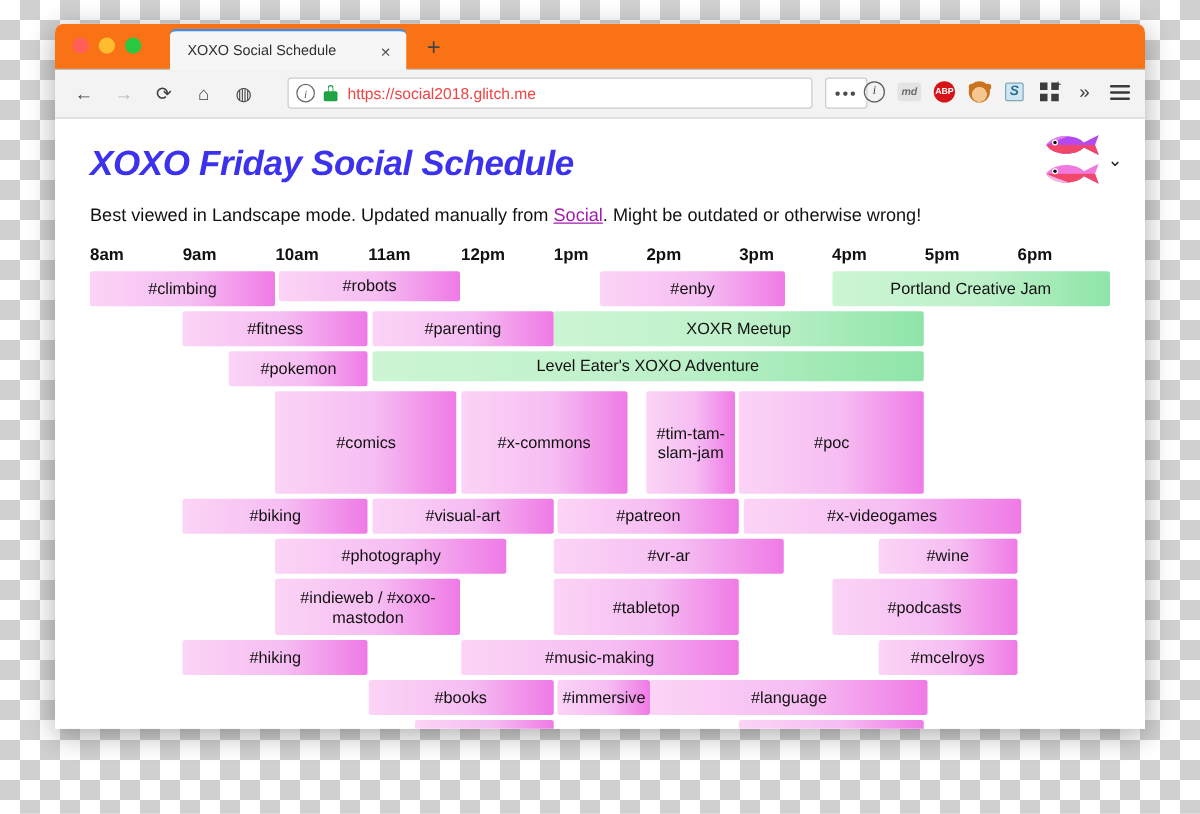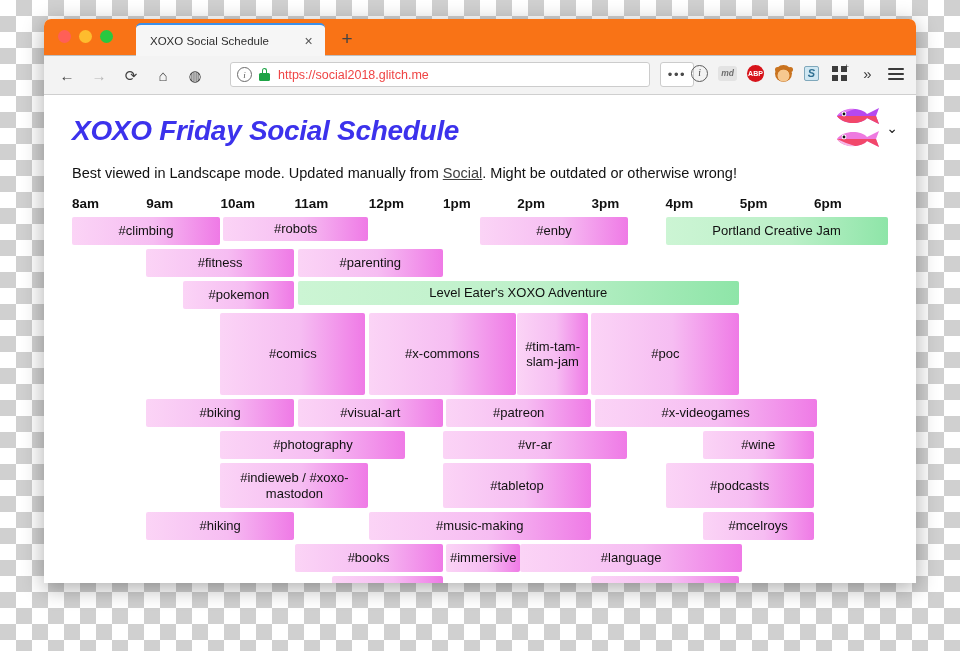--- a/index.html
+++ b/index.html
@@ -127,21 +127,21 @@
 
   h1.title{
     margin:0;position:absolute;left:28px;top:20px;
     font-size:28px;font-weight:bold;font-style:italic;
     color:#3c32ec;letter-spacing:-0.3px;
   }
   .subtitle{
     position:absolute;left:28px;top:70px;font-size:14.5px;color:#111;
     white-space:nowrap;
   }
-  .subtitle a{color:#404040;text-decoration:underline;text-align:center;}
+  .subtitle a{color:#a21caf;text-decoration:underline;text-align:center;}
 
   
   #sched{position:absolute;left:28px;top:101px;width:816px;}
   .hours{position:relative;height:21px;}
   .hour{
     position:absolute;top:0;font-size:13.5px;font-weight:bold;color:#111;
   }
   .rows{position:relative;}
   .srow{position:relative;margin-bottom:4px;}
   .blk{
@@ -271,28 +271,29 @@
       <div class="rows">
           <div class="srow" style="height: 28px;">
             <div class="blk pink" style="left: 0px; width: 148px; height: 28px;">#climbing</div>
             <div class="blk pink" style="left: 151.2px; width: 145px; height: 24px;">#robots</div>
             <div class="blk pink" style="left: 408px; width: 148px; height: 28px;">#enby</div>
             <div class="blk green" style="left: 593.6px; width: 222px; height: 28px;">Portland Creative Jam</div>
           </div>
           <div class="srow" style="height: 28px;">
             <div class="blk pink" style="left: 74.2px; width: 148px; height: 28px;">#fitness</div>
             <div class="blk pink" style="left: 225.8px; width: 145px; height: 28px;">#parenting</div>
+            <div class="blk green" style="left: 371px; width: 296px; height: 28px;">XOXR Meetup</div>
           </div>
           <div class="srow" style="height: 28px;">
             <div class="blk pink" style="left: 111.3px; width: 111px; height: 28px;">#pokemon</div>
             <div class="blk green" style="left: 225.8px; width: 441px; height: 24px;">Level Eater's XOXO Adventure</div>
           </div>
           <div class="srow" style="height: 82px;">
             <div class="blk pink" style="left: 148.4px; width: 145px; height: 82px;">#comics</div>
-            <div class="blk pink" style="left: 296.8px; width: 147px; height: 82px;">#x-commons</div>
+            <div class="blk pink" style="left: 296.8px; width: 133px; height: 82px;">#x-commons</div>
             <div class="blk pink wrap" style="left: 445.2px; width: 70.8px; height: 82px;">#tim-tam-slam-jam</div>
             <div class="blk pink" style="left: 519.4px; width: 148px; height: 82px;">#poc</div>
           </div>
           <div class="srow" style="height: 28px;">
             <div class="blk pink" style="left: 74.2px; width: 148px; height: 28px;">#biking</div>
             <div class="blk pink" style="left: 225.8px; width: 145px; height: 28px;">#visual-art</div>
             <div class="blk pink" style="left: 374.2px; width: 145px; height: 28px;">#patreon</div>
             <div class="blk pink" style="left: 522.6px; width: 222px; height: 28px;">#x-videogames</div>
           </div>
           <div class="srow" style="height: 28px;">

